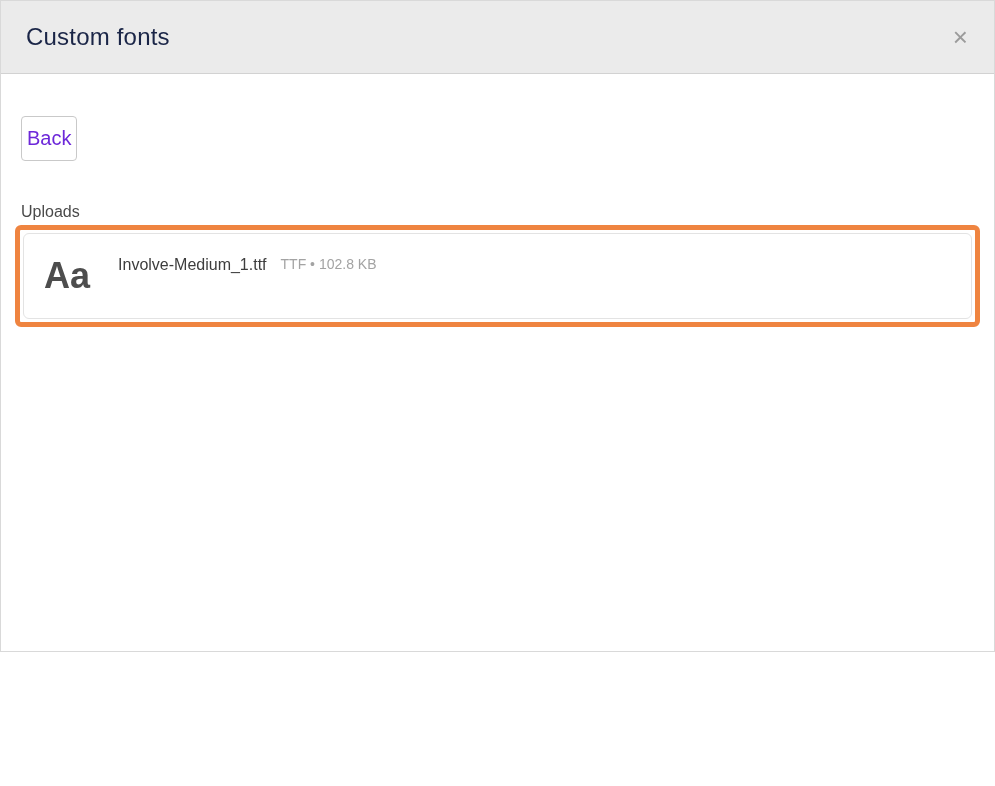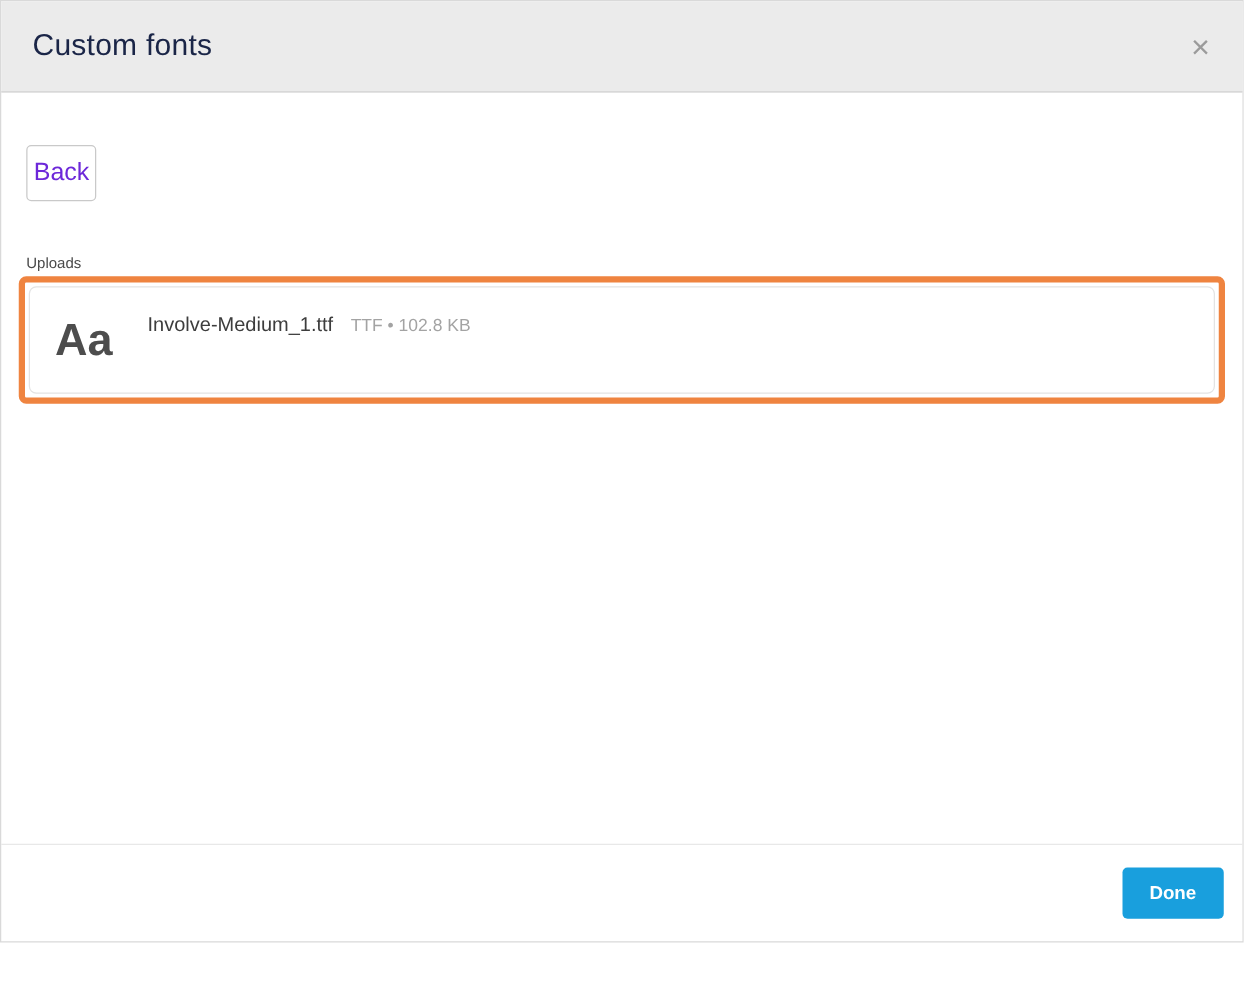--- a/index.html
+++ b/index.html
@@ -3,21 +3,21 @@
 <meta charset="utf-8">
 <style>
   * { margin:0; padding:0; box-sizing:border-box; }
   html,body { background:#fff; }
   body {
     width:995px; height:786px;
     font-family:"Liberation Sans","DejaVu Sans",sans-serif;
     overflow:hidden;
   }
   .modal {
-    width:995px; height:754px;
+    width:995px; height:652px;
     background:#fff;
     border:1px solid #d9d9d9;
     display:flex; flex-direction:column;
   }
   
   .modal-header {
     flex:0 0 73px;
     background:#ebebeb;
     border-bottom:1px solid #d2d2d2;
     display:flex; align-items:center; justify-content:space-between;
@@ -76,21 +76,21 @@
     color:#2e3a59; text-decoration:underline; cursor:pointer;
     text-underline-offset:3px;
   }
   .support-note {
     margin-top:16px;
     font-size:14px; color:#757575;
   }
   
   .uploads-label {
     margin-top:42px;
-    font-size:12px; color:#4a4a4a;
+    font-size:16px; color:#4a4a4a;
   }
   .highlight-box {
     margin:4px -6px 0 -6px;
     border:5px solid #ef8440;
     border-radius:6px;
     padding:3px;
   }
   .file-row {
     background:#fff;
     border:1px solid #e3e3e3;
@@ -150,17 +150,14 @@
         <span class="file-preview">Aa</span>
         <span class="file-info">
           <span class="file-name">Involve-Medium_1.ttf</span>
           <span class="file-meta">TTF • 102.8 KB</span>
         </span>
       </div>
     </div>
 
   </div>
 
-  <footer class="modal-footer">
-    <button class="done-btn">Done</button>
-  </footer>
 
 </div>
 
 </body></html>

